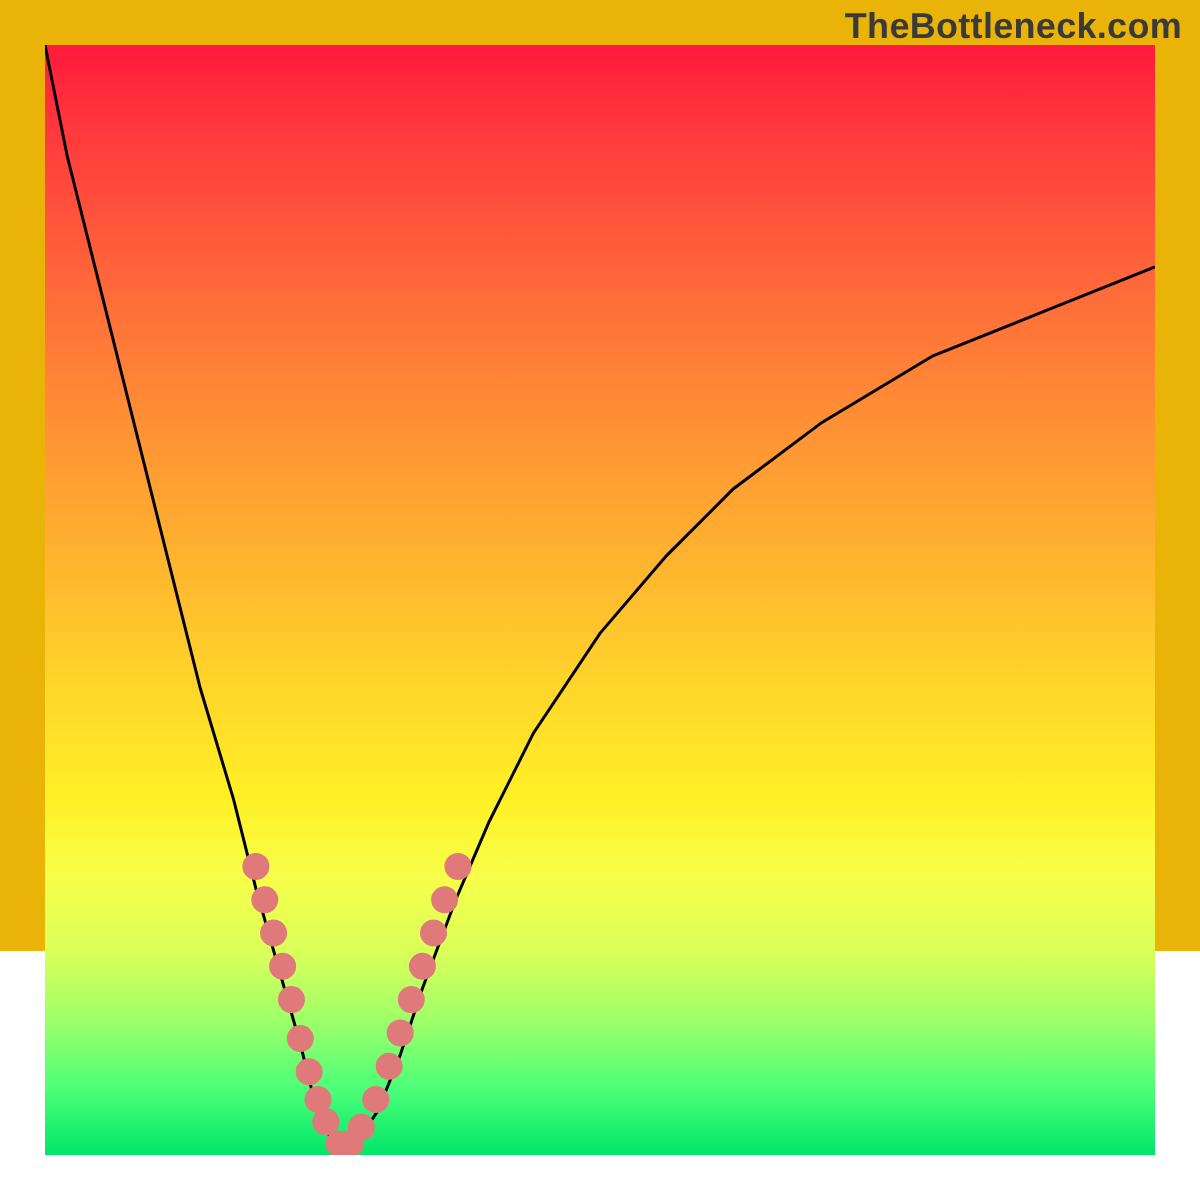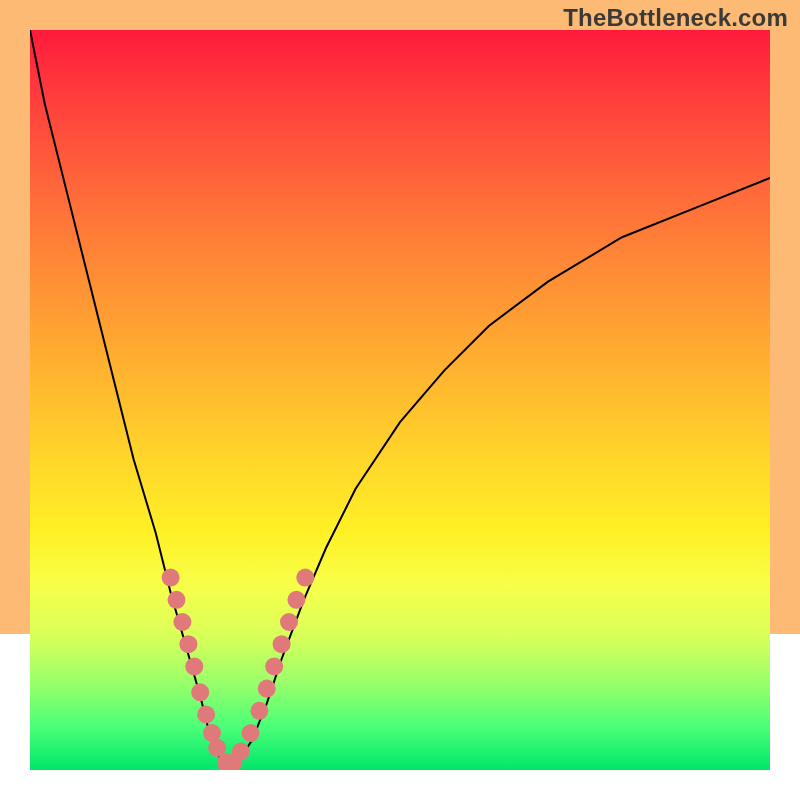--- a/index.html
+++ b/index.html
@@ -7,21 +7,21 @@
     padding: 0;
     width: 800px;
     height: 800px;
     overflow: hidden;
     font-family: Arial, Helvetica, sans-serif;
   }
   .canvas {
     position: relative;
     width: 800px;
     height: 634px;
-    background: #fdba74;
+    background: #eab308;
   }
   .plot-area {
     position: absolute;
     left: 30px;
     top: 30px;
     width: 740px;
     height: 740px;
     
     background: linear-gradient(to bottom,
       #ff1a3c 0%,

